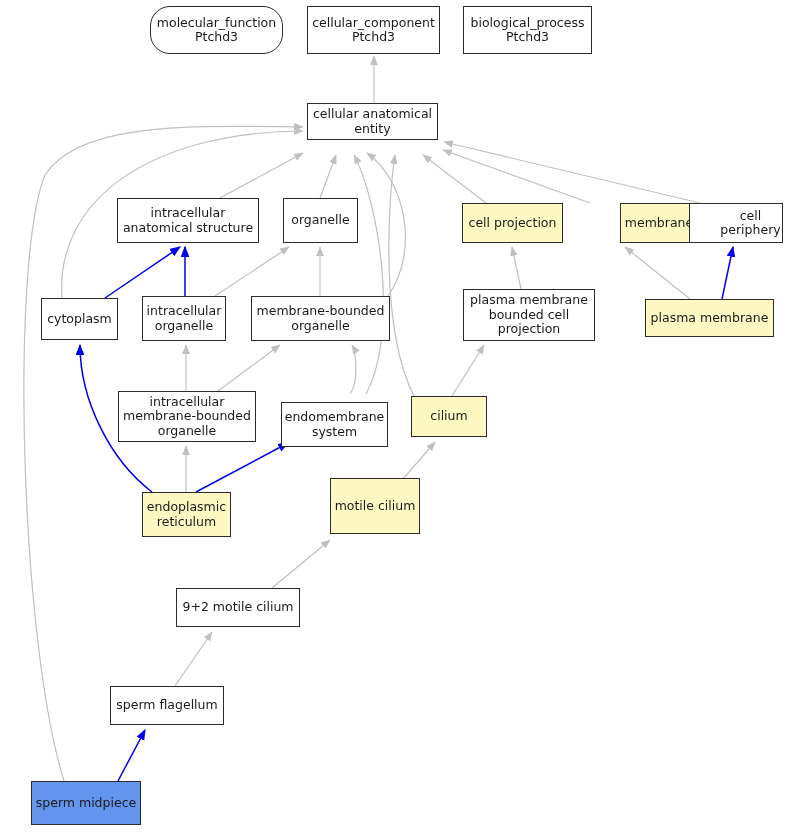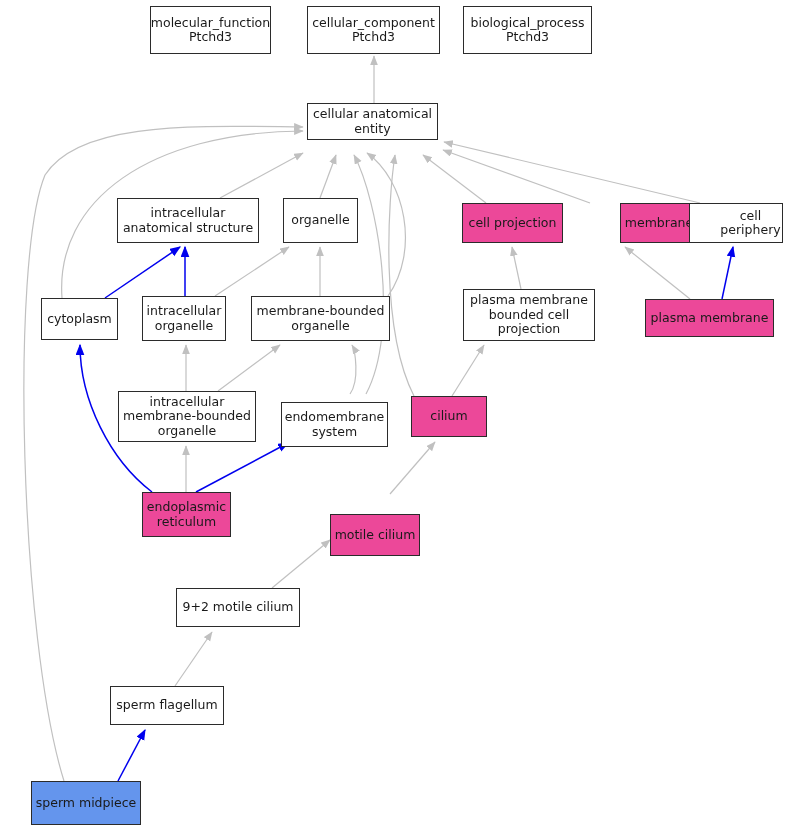--- a/index.html
+++ b/index.html
@@ -32,21 +32,21 @@
     font-size: 12.5px;
     line-height: 14.5px;
     display: flex;
     align-items: center;
     justify-content: center;
     text-align: center;
     padding: 1px 3px;
     z-index: 5;
     white-space: pre-line;
   }
-  .node.fill-lightblue { background: #ec4899; }
+  .node.fill-lightblue { background: #fef9c3; }
   .node.fill-cornflower { background: #6495ED; }
 </style>
 </head>
 <body>
 
 <div id="stage">
   <svg id="edge-layer" viewBox="0 0 788 832" xmlns="http://www.w3.org/2000/svg">
     <defs>
       <marker id="arrow-isa" markerWidth="9" markerHeight="9" refX="7.4" refY="3.2" orient="auto" markerUnits="strokeWidth">
         <path d="M0,0 L8,3.2 L0,6.4 z" fill="#c0c0c0"></path>
@@ -81,21 +81,21 @@
         <path d="M 196,492 L 288,443" fill="none" stroke="#0000ee" stroke-width="1.5" marker-end="url(#arrow-partof)"></path>
         <path d="M 152,492 C 110,460 80,400 80,345" fill="none" stroke="#0000ee" stroke-width="1.5" marker-end="url(#arrow-partof)"></path>
         <path d="M 390,494 L 435,442" fill="none" stroke="#c0c0c0" stroke-width="1.2" marker-end="url(#arrow-isa)"></path>
         <path d="M 272,588 L 330,540" fill="none" stroke="#c0c0c0" stroke-width="1.2" marker-end="url(#arrow-isa)"></path>
         <path d="M 175,686 L 212,632" fill="none" stroke="#c0c0c0" stroke-width="1.2" marker-end="url(#arrow-isa)"></path>
         <path d="M 118,781 L 145,730" fill="none" stroke="#0000ee" stroke-width="1.5" marker-end="url(#arrow-partof)"></path>
         <path d="M 64,781 C 20,640 10,260 45,175 C 80,120 200,126 303,127" fill="none" stroke="#c0c0c0" stroke-width="1.2" marker-end="url(#arrow-isa)"></path>
       </g>
   </svg>
   <div id="nodes">
-      <div class="node" style="left: 150px; top: 6px; width: 121px; height: 48px;">molecular_function
+      <div class="node" style="left: 150px; top: 6px; width: 133px; height: 48px; border-radius: 20px;">molecular_function
 Ptchd3</div>
       <div class="node" style="left: 307px; top: 6px; width: 133px; height: 48px;">cellular_component
 Ptchd3</div>
       <div class="node" style="left: 463px; top: 6px; width: 129px; height: 48px;">biological_process
 Ptchd3</div>
       <div class="node" style="left: 307px; top: 103px; width: 131px; height: 37px;">cellular anatomical
 entity</div>
       <div class="node" style="left: 117px; top: 198px; width: 142px; height: 45px;">intracellular
 anatomical structure</div>
       <div class="node" style="left: 283px; top: 198px; width: 75px; height: 45px;">organelle</div>
@@ -112,18 +112,18 @@
 projection</div>
       <div class="node fill-lightblue" style="left: 645px; top: 299px; width: 129px; height: 38px;">plasma membrane</div>
       <div class="node" style="left: 118px; top: 391px; width: 138px; height: 51px;">intracellular
 membrane-bounded
 organelle</div>
       <div class="node" style="left: 281px; top: 402px; width: 107px; height: 45px;">endomembrane
 system</div>
       <div class="node fill-lightblue" style="left: 411px; top: 396px; width: 76px; height: 41px;">cilium</div>
       <div class="node fill-lightblue" style="left: 142px; top: 492px; width: 89px; height: 45px;">endoplasmic
 reticulum</div>
-      <div class="node fill-lightblue" style="left: 330px; top: 514px; width: 90px; height: 42px;">motile cilium</div>
+      <div class="node fill-lightblue" style="left: 330px; top: 478px; width: 90px; height: 56px;">motile cilium</div>
       <div class="node" style="left: 176px; top: 588px; width: 124px; height: 39px;">9+2 motile cilium</div>
       <div class="node" style="left: 110px; top: 686px; width: 114px; height: 39px;">sperm flagellum</div>
       <div class="node fill-cornflower" style="left: 31px; top: 781px; width: 110px; height: 44px;">sperm midpiece</div>
     </div>
 </div>
 
 </body></html>

